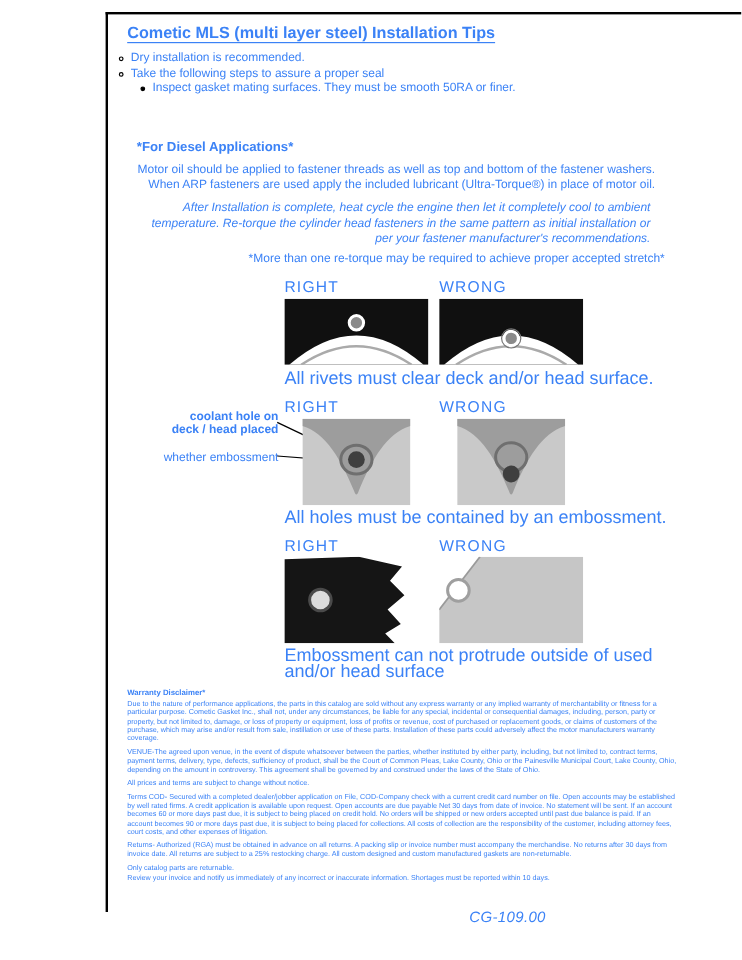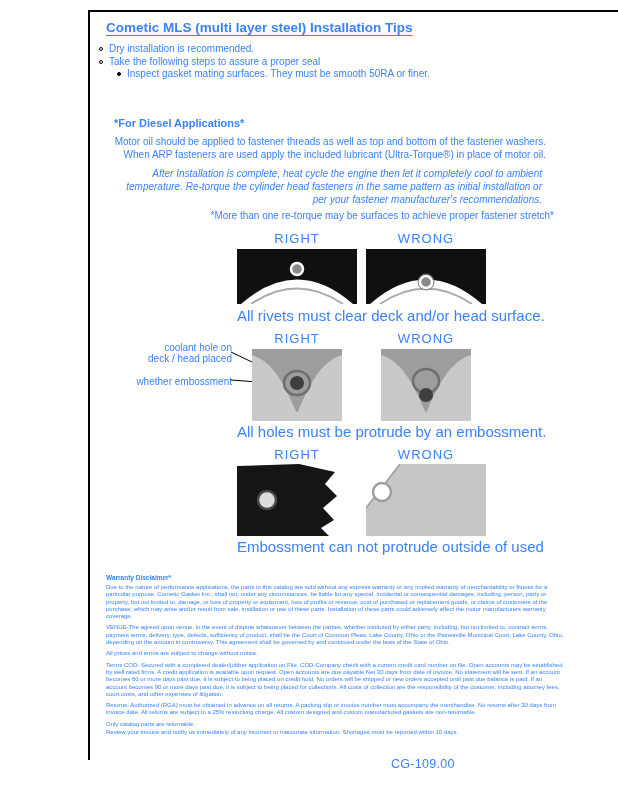--- a/index.html
+++ b/index.html
@@ -21,33 +21,33 @@
   .tip.sub { margin-left:18px; }
   .mk { flex:none; width:4px; height:4px; border:1px solid #000; border-radius:50%; margin:4px 6px 0 0; }
   .mk.solid { background:#000; }
 
   .diesel-heading { position:absolute; left:114px; top:117px; font-size:11px; font-weight:bold; }
   .para { position:absolute; font-size:10px; line-height:13px;text-align:right; }
   .p1 { left:114px; top:135px; width:432px; }
   .p2 { left:114px; top:167px; width:428px;font-style:italic; }
   .note { left:114px; top:209px; width:440px; }
 
-  .col-header { position:absolute; width:120px; text-align:center; font-size:13px; letter-spacing:1px; }
+  .col-header { position:absolute; width:120px; text-align:left; font-size:13px; letter-spacing:1px; }
   .diag { position:absolute; }
   .diag svg { display:block; }
   .caption { position:absolute; font-size:15px; line-height:13px; }
   .callout { position:absolute; font-size:10px; line-height:11px; text-align:right; }
   .lines-overlay { position:absolute; left:228px; top:348px; pointer-events:none; }
 
   .disclaimer { position:absolute; left:106px; top:574px; width:458px; }
   .disc-heading { font-size:6.5px; font-weight:bold; margin-bottom:3px; }
   .disc-p { font-size:6px; line-height:7.3px; margin-bottom:4px; }
   .disc-p.tight { margin-bottom:1px; }
 
-  .footer-code { position:absolute; left:391px; top:757px; font-size:12.5px; letter-spacing:0.3px; }
+  .footer-code { position:absolute; left:391px; top:757px; font-size:12.5px; letter-spacing:0.3px;font-style:italic; }
 </style>
 </head>
 <body>
 
 <div class="page">
 
   <div class="frame-top"></div>
   <div class="frame-left"></div>
 
   <h1 class="title">Cometic MLS (multi layer steel) Installation Tips</h1>
@@ -63,21 +63,21 @@
     </li>
     <li class="tip sub">
       <span class="mk solid"></span>
       <span>Inspect gasket mating surfaces.  They must be smooth 50RA or finer.</span>
     </li>
   </ul>
 
   <h2 class="diesel-heading">*For Diesel Applications*</h2>
   <p class="para p1">Motor oil should be applied to fastener threads as well as top and bottom of the fastener washers. When ARP fasteners are used apply the included lubricant (Ultra-Torque®) in place of motor oil.</p>
   <p class="para p2">After Installation is complete, heat cycle the engine then let it completely cool to ambient temperature. Re-torque the cylinder head fasteners in the same pattern as initial installation or per your fastener manufacturer's recommendations.</p>
-  <p class="para note">*More than one re-torque may be surfaces to achieve proper fastener stretch*</p>
+  <p class="para note">*More than one re-torque may be required to achieve proper accepted stretch*</p>
 
   <div class="col-header" style="left:237px; top:231px;">RIGHT</div>
   <div class="col-header" style="left:366px; top:231px;">WRONG</div>
 
   <div class="diag" style="left:237px; top:249px;">
     <svg width="120" height="55" viewBox="0 0 120 55">
       <rect width="120" height="55" fill="#101010"></rect>
       <path d="M4,55 Q60,6 116,55 Z" fill="#ffffff"></path>
       <path d="M14,55 Q60,24 106,55" fill="none" stroke="#aaaaaa" stroke-width="2"></path>
       <circle cx="60" cy="20" r="6" fill="#8a8a8a" stroke="#ffffff" stroke-width="2.5"></circle>
@@ -90,21 +90,21 @@
       <path d="M14,55 Q60,24 106,55" fill="none" stroke="#aaaaaa" stroke-width="2"></path>
       <circle cx="60" cy="33" r="6" fill="#8a8a8a" stroke="#ffffff" stroke-width="2.5"></circle>
       <circle cx="60" cy="33" r="8" fill="none" stroke="#777777" stroke-width="1"></circle>
     </svg>
   </div>
   <div class="caption" style="left:237px; top:309px;">All rivets must clear deck and/or head surface.</div>
 
   <div class="col-header" style="left:237px; top:331px;">RIGHT</div>
   <div class="col-header" style="left:366px; top:331px;">WRONG</div>
 
-  <div class="callout" style="left:128px; top:342px; width:104px;">
+  <div class="callout" style="left:128px; top:342px; width:104px;font-weight:bold;">
     <div>coolant hole on</div>
     <div>deck / head placed</div>
   </div>
   <div class="callout" style="left:118px; top:376px; width:114px;">whether embossment</div>
 
   <svg class="lines-overlay" width="70" height="42">
     <line x1="3" y1="4" x2="66" y2="34" stroke="#000" stroke-width="1"></line>
     <line x1="3" y1="32" x2="56" y2="36" stroke="#000" stroke-width="1"></line>
   </svg>
 
@@ -117,21 +117,21 @@
     </svg>
   </div>
   <div class="diag" style="left:381px; top:349px;">
     <svg width="90" height="72" viewBox="0 0 90 72">
       <rect width="90" height="72" fill="#c9c9c9"></rect>
       <path d="M0,0 H90 V6 C70,12 58,34 47,60 C45.8,64 44.2,64 43,60 C32,34 20,12 0,6 Z" fill="#9d9d9d"></path>
       <ellipse cx="45" cy="32" rx="13" ry="12" fill="none" stroke="#6f6f6f" stroke-width="2.5"></ellipse>
       <circle cx="45" cy="46" r="7" fill="#3f3f3f"></circle>
     </svg>
   </div>
-  <div class="caption" style="left:237px; top:425px;">All holes must be protrude by an embossment.</div>
+  <div class="caption" style="left:237px; top:425px;">All holes must be contained by an embossment.</div>
 
   <div class="col-header" style="left:237px; top:447px;">RIGHT</div>
   <div class="col-header" style="left:366px; top:447px;">WRONG</div>
 
   <div class="diag" style="left:237px; top:464px;">
     <svg width="120" height="72" viewBox="0 0 120 72">
       <rect width="120" height="72" fill="#ffffff"></rect>
       <path d="M0,2 L62,0 L98,8 L88,20 L100,32 L86,44 L97,56 L84,64 L92,72 L0,72 Z" fill="#151515"></path>
       <circle cx="30" cy="36" r="9" fill="#dcdcdc" stroke="#4a4a4a" stroke-width="2.5"></circle>
     </svg>
@@ -139,20 +139,21 @@
   <div class="diag" style="left:366px; top:464px;">
     <svg width="120" height="72" viewBox="0 0 120 72">
       <rect width="120" height="72" fill="#ffffff"></rect>
       <path d="M34,0 L120,0 L120,72 L0,72 L0,44 Z" fill="#c6c6c6"></path>
       <path d="M34,0 L0,44" stroke="#9a9a9a" stroke-width="1.5" fill="none"></path>
       <circle cx="16" cy="28" r="9" fill="#ffffff" stroke="#9f9f9f" stroke-width="2.5"></circle>
     </svg>
   </div>
   <div class="caption" style="left:237px; top:540px;">
     <div>Embossment can not protrude outside of used</div>
+    <div>and/or head surface</div>
   </div>
 
   <div class="disclaimer">
     <div class="disc-heading">Warranty Disclaimer*</div>
     <p class="disc-p">Due to the nature of performance applications, the parts in this catalog are sold without any express warranty or any implied warranty of merchantability or fitness for a particular purpose.  Cometic Gasket Inc., shall not, under any circumstances, be liable for any special, incidental or consequential damages, including, person, party or property, but not limited to, damage, or loss of property or equipment, loss of profits or revenue, cost of purchased or replacement goods, or claims of customers of the purchase, which may arise and/or result from sale, instillation or use of these parts.  Installation of these parts could adversely affect the motor manufacturers warranty coverage.</p>
     <p class="disc-p">VENUE-The agreed upon venue, in the event of dispute whatsoever between the parties, whether instituted by either party, including, but not limited to, contract terms, payment terms, delivery, type, defects, sufficiency of product, shall be the Court of Common Pleas, Lake County, Ohio or the Painesville Municipal Court, Lake County, Ohio, depending on the amount in controversy.  This agreement shall be governed by and construed under the laws of the State of Ohio.</p>
     <p class="disc-p">All prices and terms are subject to change without notice.</p>
     <p class="disc-p">Terms COD- Secured with a completed dealer/jobber application on File, COD-Company check with a current credit card number on file.  Open accounts may be established by well rated firms.  A credit application is available upon request.  Open accounts are due payable Net 30 days from date of invoice.  No statement will be sent.  If an account becomes 60 or more days past due, it is subject to being placed on credit hold.  No orders will be shipped or new orders accepted until past due balance is paid.  If an account becomes 90 or more days past due, it is subject to being placed for collections.  All costs of collection are the responsibility of the customer, including attorney fees, court costs, and other expenses of litigation.</p>
     <p class="disc-p">Returns- Authorized (RGA) must be obtained in advance on all returns.  A packing slip or invoice number must accompany the merchandise.  No returns after 30 days from invoice date.  All returns are subject to a 25% restocking charge.  All custom designed and custom manufactured gaskets are non-returnable.</p>
     <p class="disc-p tight">Only catalog parts are returnable.</p>

